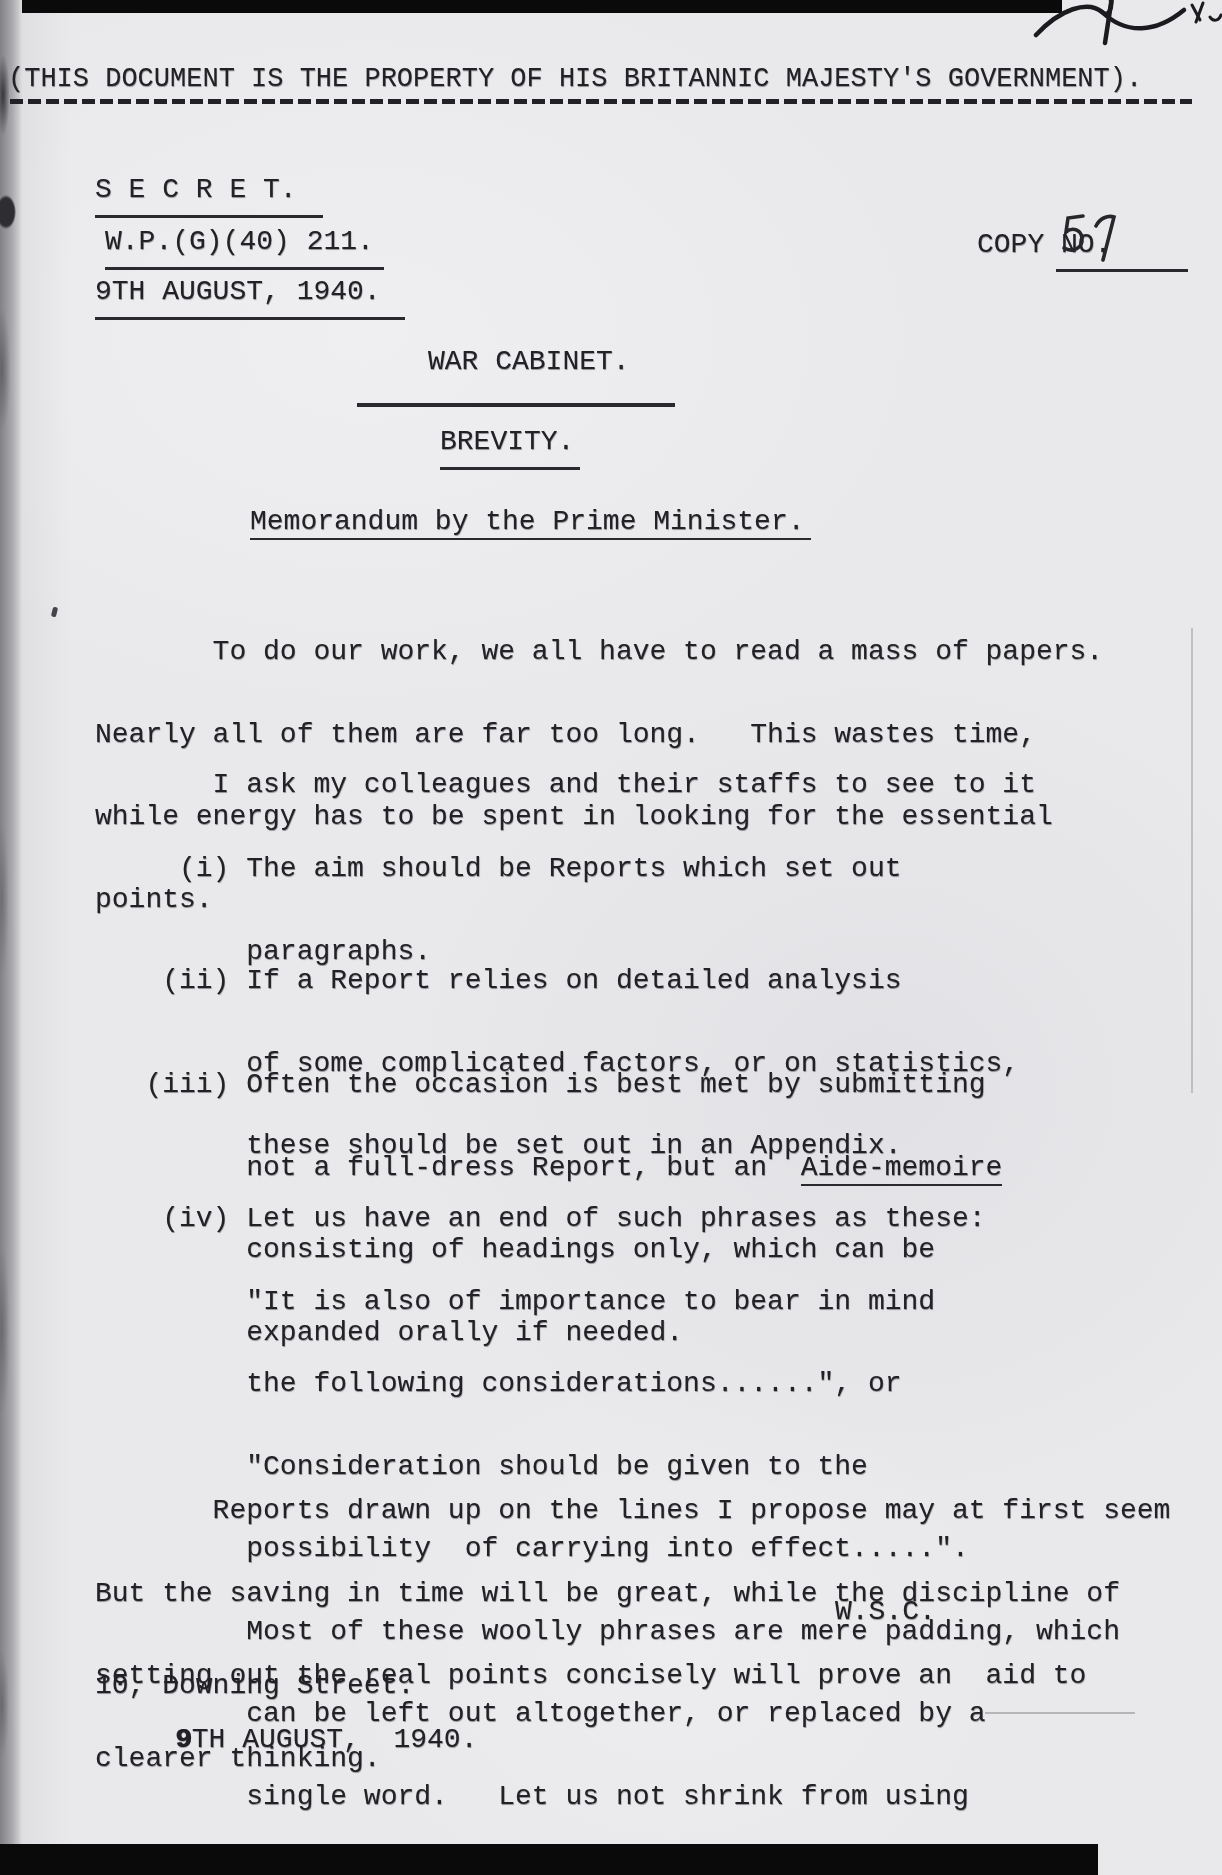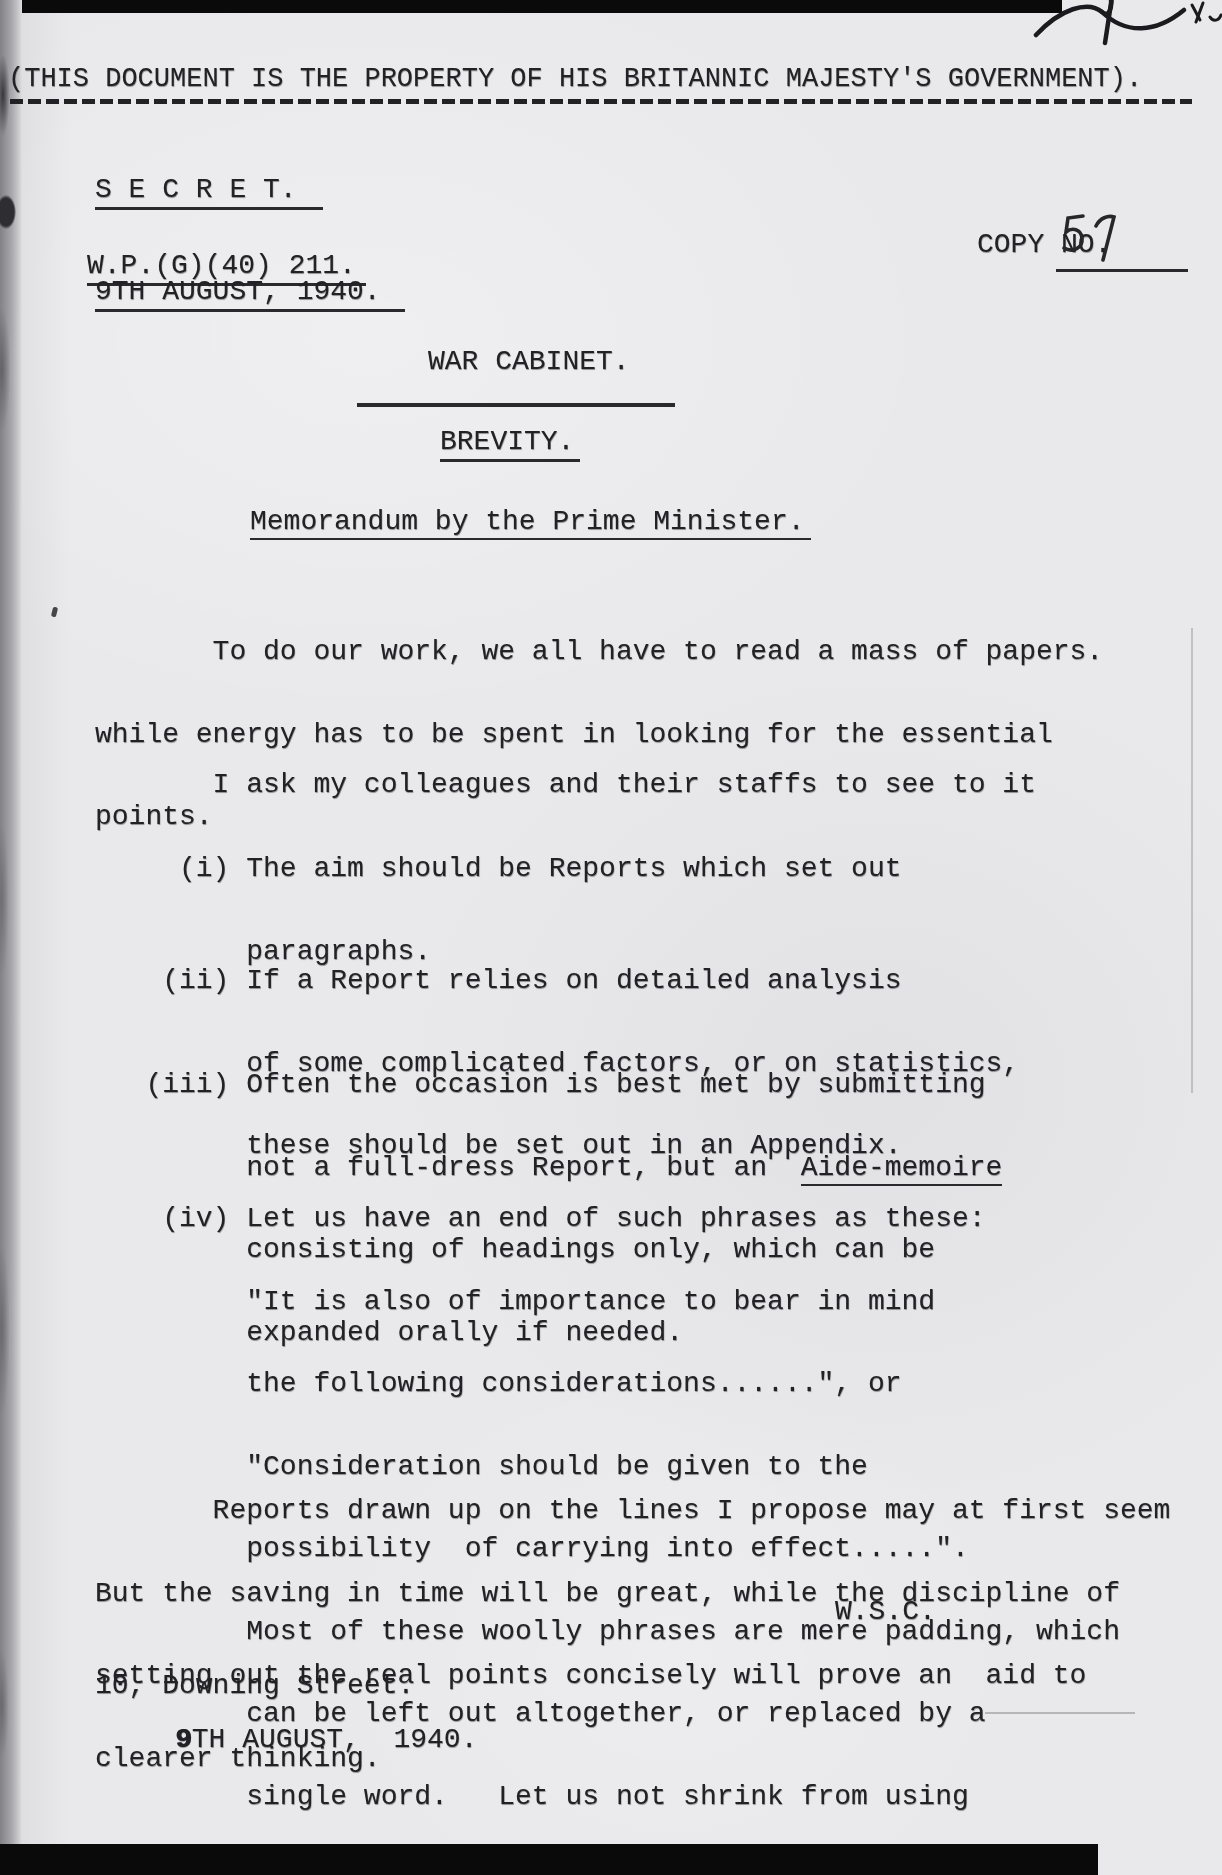--- a/index.html
+++ b/index.html
@@ -19,21 +19,21 @@
   .t{
     position:absolute;
     font-size:28px;
     line-height:27.5px;
     color:#222226;
     white-space:pre;
     text-shadow:0.5px 0.5px 0.7px rgba(25,25,30,.42);
     font-family:Liberation Mono, monospace;
   }
   .tline{white-space:pre;}
-  .ul{border-bottom:3px solid #2a2a2e;padding-bottom:2px;}
+  .ul{border-bottom:3px solid #2a2a2e;padding-bottom:10px;}
   .ulw{border-bottom:2.5px solid #2a2a2e;padding-bottom:1px;}
   .hdr{font-size:27px;}
   .topbar{position:absolute;left:0;top:0;width:1062px;height:13px;background:#0a0a0b;}
   .botbar{position:absolute;left:0;top:1844px;width:1098px;height:31px;background:#0a0a0b;}
   .binding{
     position:absolute;left:0;top:0;width:22px;height:1875px;
     background:
       radial-gradient(14px 24px at 6px 212px, #2e2e32 58%, rgba(46,46,50,0) 72%),
       radial-gradient(9px 55px at 3px 95px, rgba(28,28,32,.75), transparent 75%),
       radial-gradient(11px 80px at 2px 370px, rgba(62,62,68,.5), transparent 78%),
@@ -75,21 +75,21 @@
       <path d="M171 8 l -7 19" stroke-width="3"></path>
       <path d="M178 22 c 3 5, 9 4, 11 -2" stroke-width="3"></path>
     </g>
   </svg>
 
   <div class="t hdr" style="left:8px;top:66px;">(THIS DOCUMENT IS THE PROPERTY OF HIS BRITANNIC MAJESTY'S GOVERNMENT).</div>
   <div class="dashes"></div>
 
   <div class="t" style="left:95px;top:176px;"><span class="ul" style="padding-right:26px;">S E C R E T.</span></div>
 
-  <div class="t" style="left:87px;top:228px;margin-top:24px;"><span class="ul" style="padding-right:10px;">W.P.(G)(40) 211.</span></div>
+  <div class="t" style="left:105px;top:228px;"><span class="ul" style="padding-right:10px;">W.P.(G)(40) 211.</span></div>
 
   <div class="t" style="left:948px;top:231px;margin-left:29px;">COPY NO.</div>
   <svg class="hand51" width="72" height="60" viewBox="0 0 72 60">
     <g fill="none" stroke="#26262b" stroke-width="3.6" stroke-linecap="round">
       <path d="M27 8 L 12 10 L 10 24 C 16 19, 25 21, 26 30 C 27 40, 17 45, 8 40"></path>
       <path d="M40 18 C 44 10, 52 7, 58 9 L 47 52"></path>
     </g>
   </svg>
   <span class="srval">51</span>
   <div class="rule" style="left:1056px;top:269px;width:132px;height:3px;"></div>
@@ -98,20 +98,21 @@
 
   <div class="t" style="left:428px;top:348px;">WAR CABINET.</div>
   <div class="rule" style="left:357px;top:403px;width:318px;height:3.5px;"></div>
 
   <div class="t" style="left:440px;top:428px;"><span class="ul" style="padding-right:6px;">BREVITY.</span></div>
 
   <div class="t" style="left:250px;top:508px;"><span class="ulw" style="padding-right:6px;">Memorandum by the Prime Minister.</span></div>
 
   <div class="t" style="left:95px;top:583px;">
     <div class="tline">       To do our work, we all have to read a mass of papers.</div>
+    <div class="tline">Nearly all of them are far too long.   This wastes time,</div>
     <div class="tline">while energy has to be spent in looking for the essential</div>
     <div class="tline">points.</div>
   </div>
 
   <div class="t" style="left:95px;top:716px;">
     <div class="tline">       I ask my colleagues and their staffs to see to it</div>
   </div>
 
   <div class="t" style="left:95px;top:800px;">
     <div class="tline">     (i) The aim should be Reports which set out</div>

